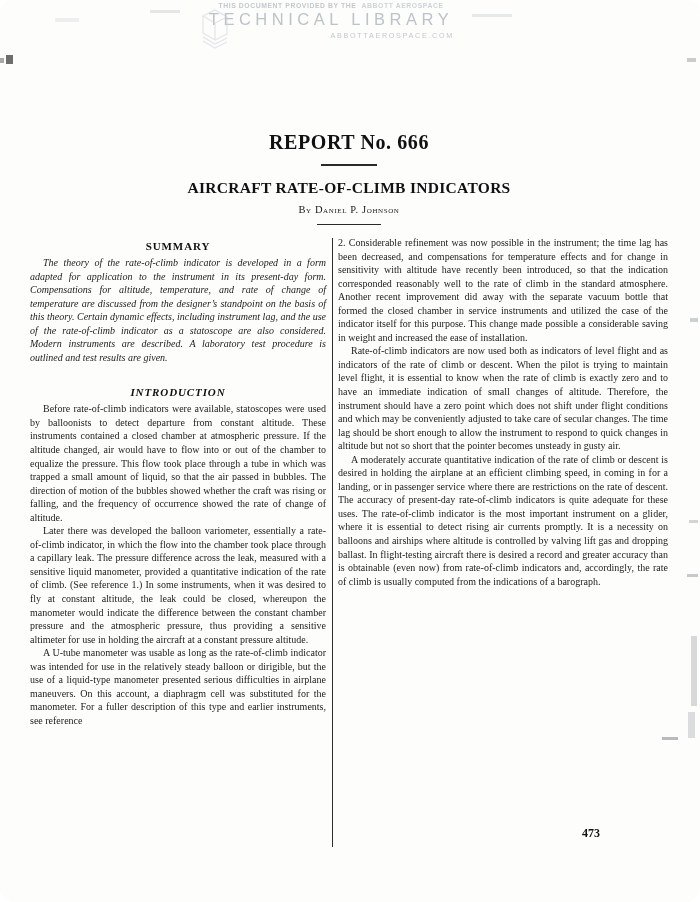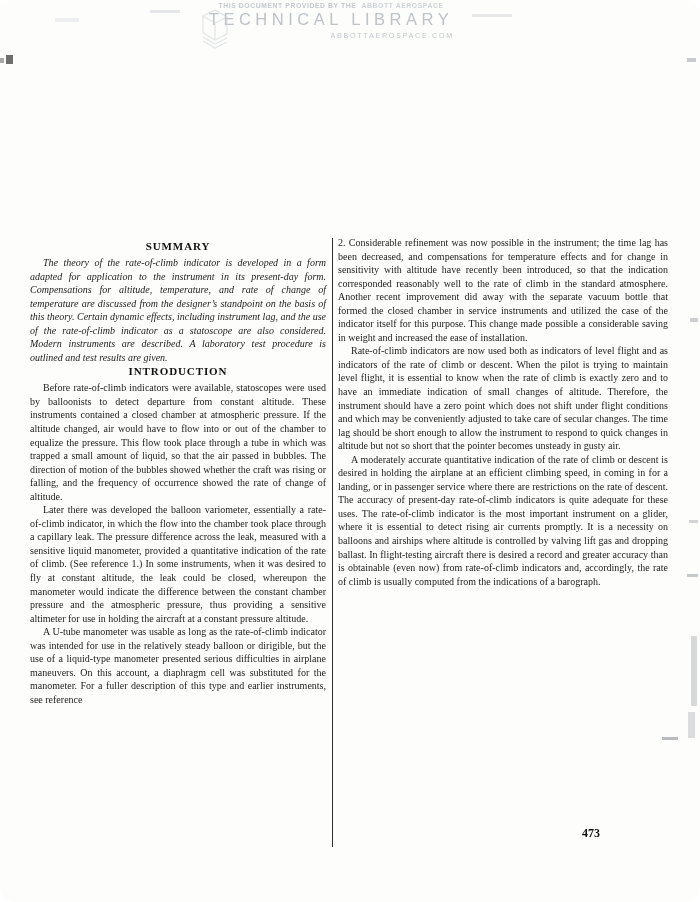--- a/index.html
+++ b/index.html
@@ -55,21 +55,21 @@
   .col p{
     margin:0;text-align:justify;
     font-size:10px;line-height:13.55px;color:#222;
   }
   .col p.indent{text-indent:13px;}
   .summary-par{font-style:italic;}
   .col-heading{
     text-align:center;font-weight:bold;font-size:11px;
     letter-spacing:.9px;margin:4px 0 4px;color:#111;
   }
-  .col-heading.second{margin-top:1px;}
+  .col-heading.second{margin-top:22px;font-style:italic;}
 
   
   .page-number{
     position:absolute;top:826px;right:100px;
     font-size:12px;font-weight:bold;color:#111;
   }
 
   
   .artifact{position:absolute;}
 </style>
@@ -86,20 +86,27 @@
         <polyline points="29,10 29,27 17,33"></polyline>
         <polyline points="5,30 17,37 29,31"></polyline>
         <polyline points="5,34 17,41 29,35"></polyline>
       </svg>
     </span>
     <div class="wm-line1"><span>THIS DOCUMENT PROVIDED BY THE</span>&nbsp;&nbsp;<span class="wm-brand">ABBOTT AEROSPACE</span></div>
     <div class="wm-line2">TECHNICAL LIBRARY</div>
     <div class="wm-line3">ABBOTTAEROSPACE.COM</div>
   </div>
 
+  <div class="title-block">
+    <div class="report-no">REPORT No. 666</div>
+    <div class="rule rule-1"></div>
+    <div class="doc-title">AIRCRAFT RATE-OF-CLIMB INDICATORS</div>
+    <div class="byline">By Daniel P. Johnson</div>
+    <div class="rule rule-2"></div>
+  </div>
 
   <div class="columns">
     <div class="col col-left">
       <div class="col-heading">SUMMARY</div>
       <p class="summary-par indent">The theory of the rate-of-climb indicator is developed in a form adapted for application to the instrument in its present-day form.  Compensations for altitude, temperature, and rate of change of temperature are discussed from the designer’s standpoint on the basis of this theory.  Certain dynamic effects, including instrument lag, and the use of the rate-of-climb indicator as a statoscope are also considered.  Modern instruments are described.  A laboratory test procedure is outlined and test results are given.</p>
       <div class="col-heading second">INTRODUCTION</div>
       <p class="indent">Before rate-of-climb indicators were available, statoscopes were used by balloonists to detect departure from constant altitude.  These instruments contained a closed chamber at atmospheric pressure.  If the altitude changed, air would have to flow into or out of the chamber to equalize the pressure.  This flow took place through a tube in which was trapped a small amount of liquid, so that the air passed in bubbles.  The direction of motion of the bubbles showed whether the craft was rising or falling, and the frequency of occurrence showed the rate of change of altitude.</p>
       <p class="indent">Later there was developed the balloon variometer, essentially a rate-of-climb indicator, in which the flow into the chamber took place through a capillary leak.  The pressure difference across the leak, measured with a sensitive liquid manometer, provided a quantitative indication of the rate of climb.  (See reference 1.)  In some instruments, when it was desired to fly at constant altitude, the leak could be closed, whereupon the manometer would indicate the difference between the constant chamber pressure and the atmospheric pressure, thus providing a sensitive altimeter for use in holding the aircraft at a constant pressure altitude.</p>
       <p class="indent">A U-tube manometer was usable as long as the rate-of-climb indicator was intended for use in the relatively steady balloon or dirigible, but the use of a liquid-type manometer presented serious difficulties in airplane maneuvers.  On this account, a diaphragm cell was substituted for the manometer.  For a fuller description of this type and earlier instruments, see reference</p>
     </div>

